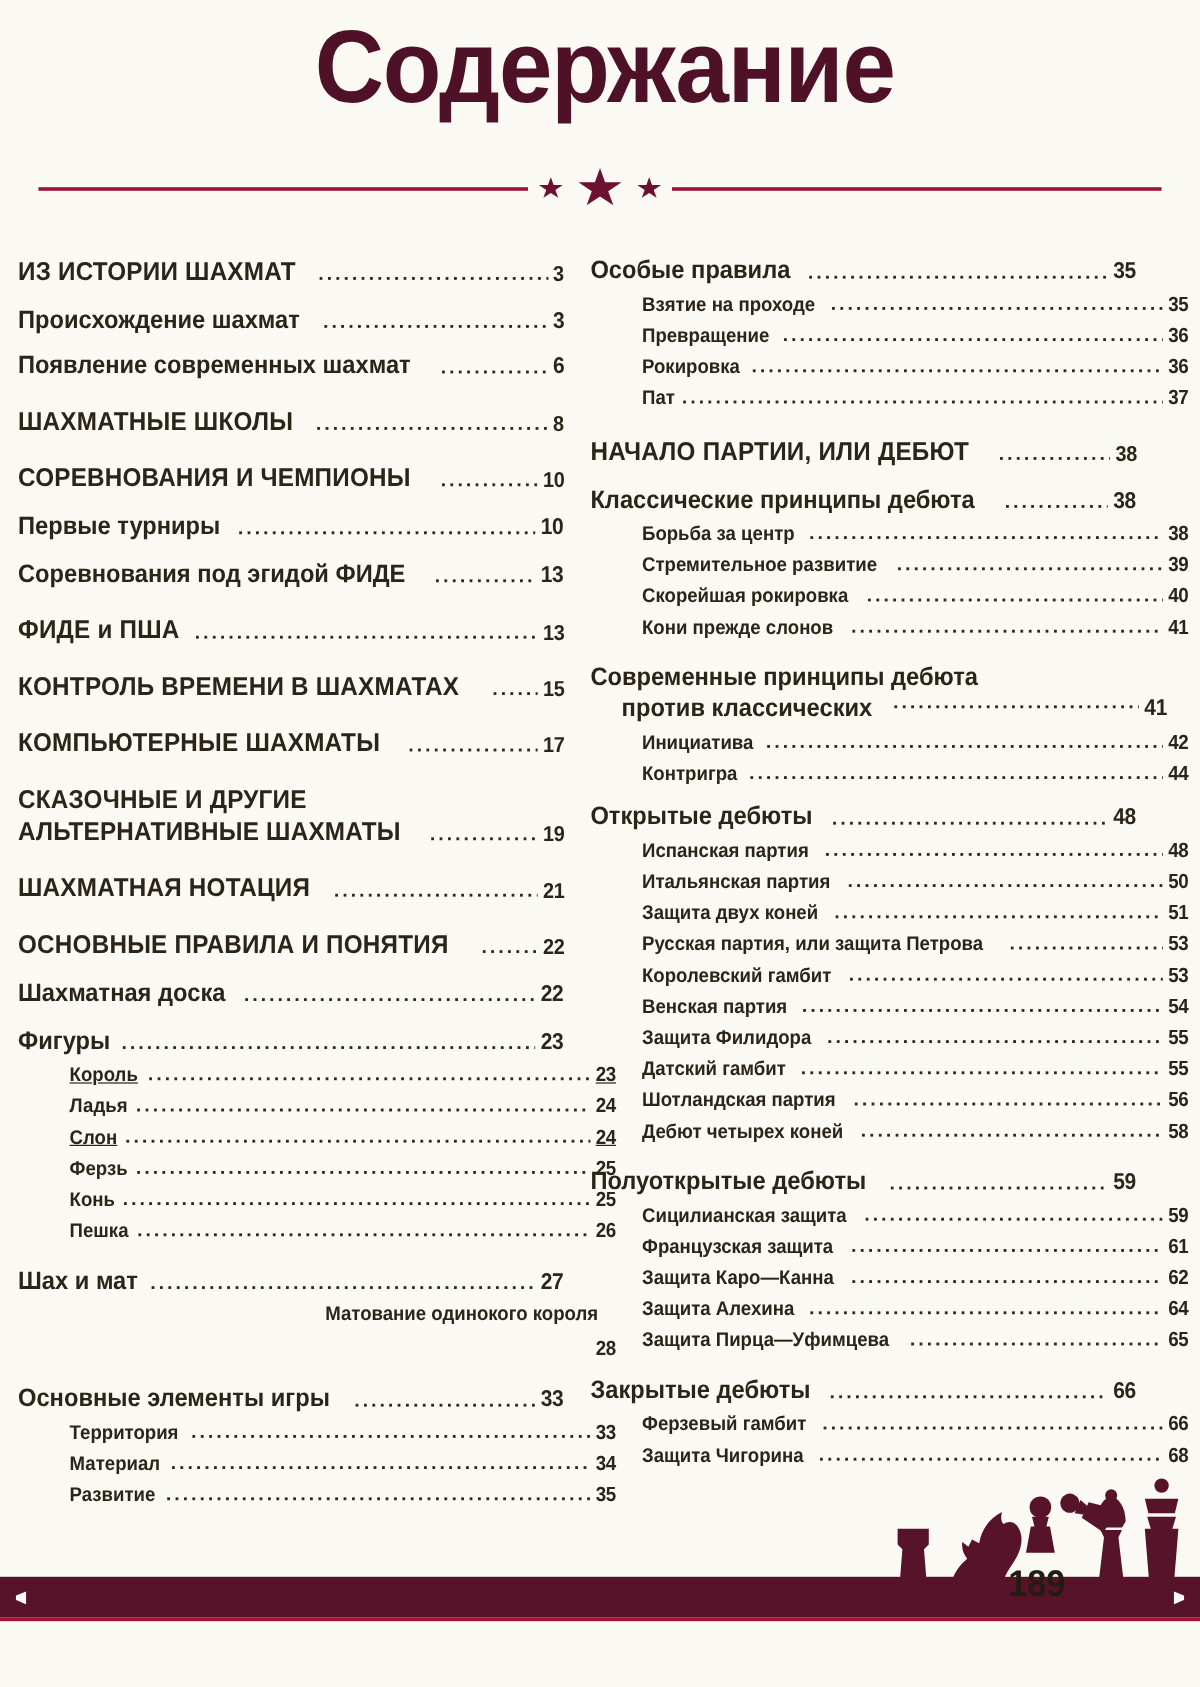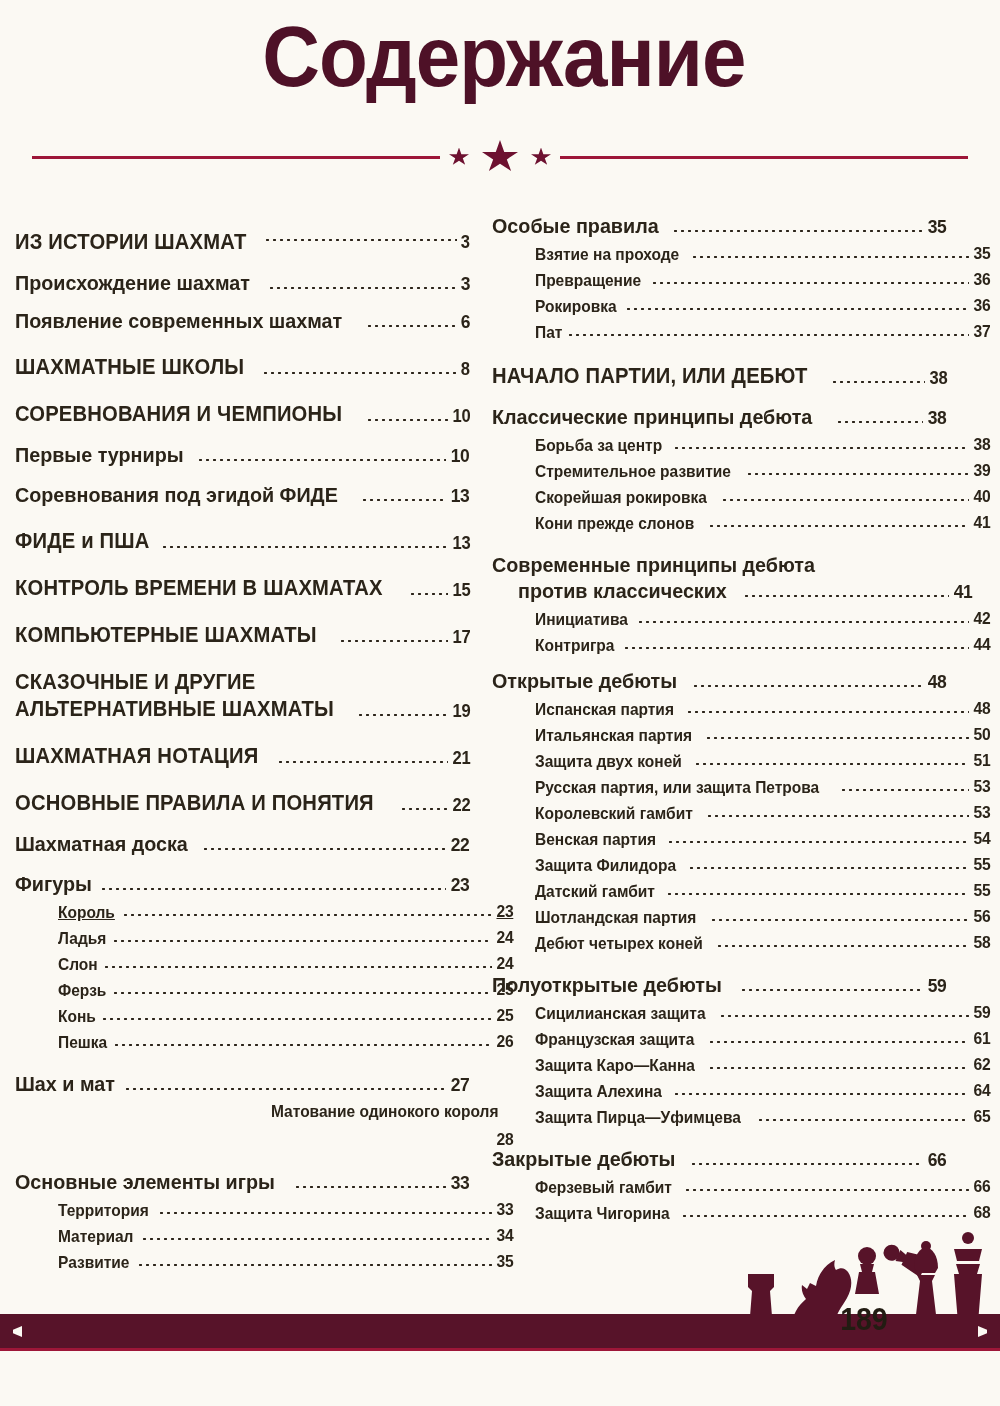--- a/index.html
+++ b/index.html
@@ -111,21 +111,21 @@
 
   
   .entry-multi{ width:100%; }
   .entry-multi .firstline{
     font-weight:700;white-space:nowrap;
     transform:scaleX(0.94);transform-origin:left bottom;
   }
   .entry-multi.lvl-chapter .firstline{font-size:21.5px;letter-spacing:0.2px;}
   .entry-multi.lvl-section .firstline{font-size:21px;}
   .entry-multi .contline{ padding-left:0; }
-  .entry-multi.indent-cont .contline{ padding-left:26px; }
+  .entry-multi.indent-cont .contline{ padding-left:26px;align-items:center; }
 
   
   .banner{
     position:absolute;left:0;bottom:52px;width:1000px;height:44px;
   }
   .banner-bar{
     position:absolute;left:0;top:4px;width:1000px;height:34px;
     background:#571329;
   }
   .banner-shadow{
@@ -167,21 +167,21 @@
     <div class="rule left"></div>
     <div class="stars">
       <span class="star sm"></span>
       <span class="star lg"></span>
       <span class="star sm"></span>
     </div>
     <div class="rule right"></div>
   </div>
 
   <div class="col left" id="col-left">
-      <div class="entry lvl-chapter" style="margin-top: 16px; align-items: center;">
+      <div class="entry lvl-chapter" style="margin-top: 0px;">
         <span class="label">ИЗ ИСТОРИИ ШАХМАТ</span>
         <span class="leader"></span>
         <span class="pagenum">3</span>
       </div>
       <div class="entry lvl-section" style="margin-top: 16px;">
         <span class="label">Происхождение шахмат</span>
         <span class="leader"></span>
         <span class="pagenum">3</span>
       </div>
       <div class="entry lvl-section" style="">
@@ -255,21 +255,21 @@
       <div class="entry lvl-sub" style="margin-top: 6px; text-decoration: underline;">
         <span class="label">Король</span>
         <span class="leader"></span>
         <span class="pagenum">23</span>
       </div>
       <div class="entry lvl-sub" style="margin-top: 6px;">
         <span class="label">Ладья</span>
         <span class="leader"></span>
         <span class="pagenum">24</span>
       </div>
-      <div class="entry lvl-sub" style="margin-top: 6px;">
+      <div class="entry lvl-sub" style="margin-top: 6px; text-decoration: underline;">
         <span class="label">Слон</span>
         <span class="leader"></span>
         <span class="pagenum">24</span>
       </div>
       <div class="entry lvl-sub" style="margin-top: 6px;">
         <span class="label">Ферзь</span>
         <span class="leader"></span>
         <span class="pagenum">25</span>
       </div>
       <div class="entry lvl-sub" style="margin-top: 6px;">

